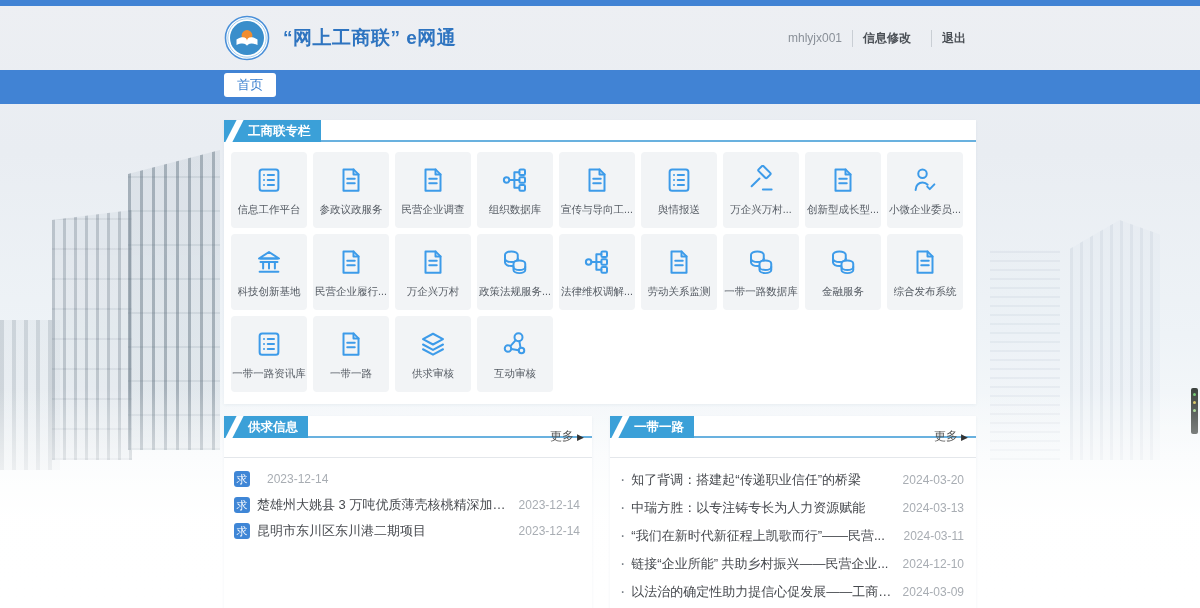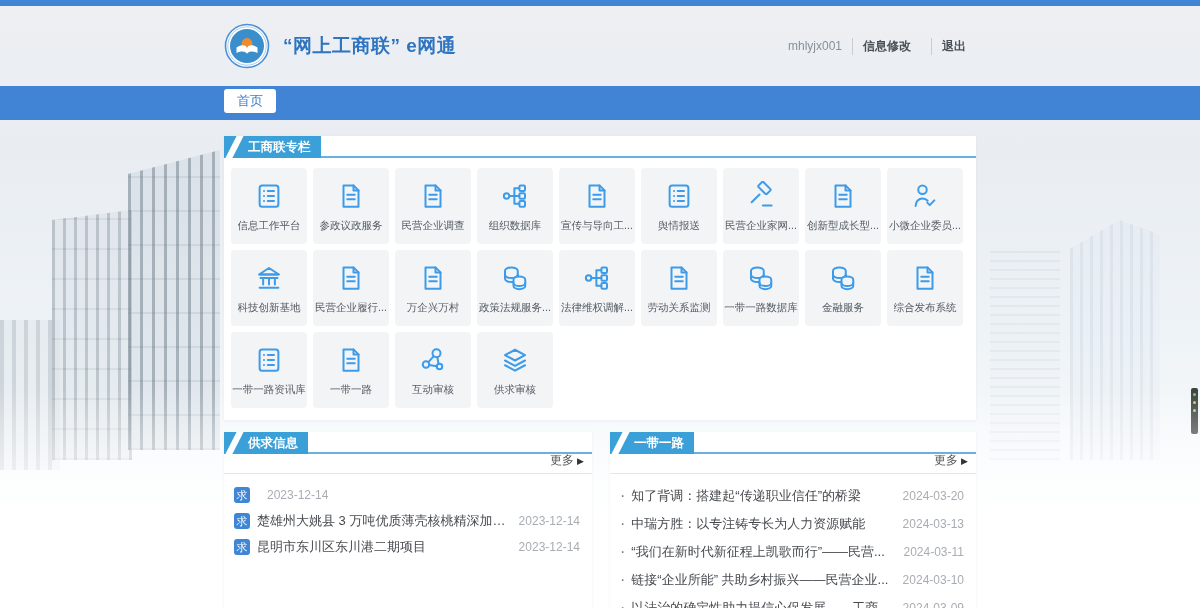--- a/index.html
+++ b/index.html
@@ -31,42 +31,42 @@
   .fog { position:absolute; left:0; bottom:0; width:100%; height:220px; pointer-events:none;
     background:linear-gradient(180deg,rgba(255,255,255,0) 0%,rgba(255,255,255,.92) 60%,#fff 100%); }
   .traffic-light { position:absolute; right:2px; top:388px; width:7px; height:46px; border-radius:2px;
     background:#3c423e; pointer-events:none; }
   .traffic-light i { display:block; width:3px; height:3px; border-radius:50%; margin:5px auto 0; }
   .tl-g{ background:#6fc96f; } .tl-y{ background:#d8c35a; } .tl-g2{ background:#9fd58a; }
 
   
   .wrap { width:752px; margin:0 auto; position:relative; }
   .topbar { position:relative; height:6px; background:#4183d4; }
-  .header { position:relative; height:80px; }
+  .header { position:relative; height:64px; }
   .header .wrap { display:flex; align-items:center; height:100%; }
   .logo { width:46px; height:46px; flex:none; }
   .site-title { margin-left:13px; font-size:19px; font-weight:bold; color:#2e74c0; letter-spacing:.5px; }
   .user-box { margin-left:auto; display:flex; align-items:center; font-size:12px; }
   .user-name { color:#8a9098; }
   .user-link { color:#4a4f55; font-weight:bold; padding:0 10px; border-left:1px solid #c9ced4; margin-left:10px; cursor:pointer; }
   .user-link:first-of-type { margin-left:12px; }
 
   .nav { position:relative; height:34px; background:#4183d4; }
   .nav .wrap { height:100%; }
   .nav-tab { display:inline-block; margin-top:3px; background:#fff; border-radius:3px;
     padding:3px 13px; font-size:13px; color:#3c80cf; cursor:pointer; }
 
   .content { position:relative; }
   .panel { background:#fff; box-shadow:0 1px 3px rgba(40,70,110,.06); }
   .panel-head { position:relative; height:22px; border-bottom:2px solid #69b1df; }
   .title-block { position:absolute; left:0; top:0; height:22px; background:#3ba0d8; color:#fff;
     font-size:12.5px; font-weight:bold; line-height:22px; padding:0 10px 0 24px; overflow:hidden; }
   .title-block::before { content:""; position:absolute; left:7px; top:-3px; width:7px; height:28px;
     background:#fff; transform:skewX(-27deg); }
-  .more { position:absolute; right:8px; top:20px; font-size:12px; color:#555; cursor:pointer;text-align:right; }
+  .more { position:absolute; right:8px; top:12px; font-size:12px; color:#555; cursor:pointer;text-align:right; }
   .more .arrow { font-size:9px; margin-left:3px; color:#333; }
 
   .panel-services { margin-top:16px; }
   .svc-grid { display:flex; flex-wrap:wrap; gap:6px; padding:10px 7px 12px; }
   .svc { width:76px; height:76px; background:#f2f4f6; border-radius:4px; cursor:pointer;
     display:flex; flex-direction:column; align-items:center; justify-content:center; gap:7px; }
   .svc-icon { width:32px; height:32px; display:flex; align-items:center; justify-content:center; }
   .svc-icon svg { width:30px; height:30px; }
   .svc-label { font-size:10.5px; color:#555b63; white-space:nowrap; max-width:74px; overflow:hidden; }
 
@@ -204,21 +204,21 @@
     <span class="svc-label">舆情报送</span>
   </div>
         <div class="svc">
     <span class="svc-icon">
             <svg viewBox="0 0 24 24" fill="none" stroke="#3d9be9" stroke-width="1.6" stroke-linecap="round" stroke-linejoin="round">
               <rect x="10" y="2.8" width="9.5" height="5.6" rx="1" transform="rotate(45 14.75 5.6)"></rect>
               <path d="M10.8 10.8L4.5 17"></path>
               <path d="M13.5 19.5h7"></path>
             </svg>
           </span>
-    <span class="svc-label">民营企业家网...</span>
+    <span class="svc-label">万企兴万村...</span>
   </div>
         <div class="svc">
     <span class="svc-icon">
             <svg viewBox="0 0 24 24" fill="none" stroke="#3d9be9" stroke-width="1.6" stroke-linecap="round" stroke-linejoin="round">
               <path d="M6 3.5h8l4 4v13H6z"></path>
               <path d="M14 3.5v4h4"></path>
               <path d="M9 11h6M9 14.5h6"></path>
             </svg>
           </span>
     <span class="svc-label">创新型成长型...</span>
@@ -345,37 +345,37 @@
               <path d="M6 3.5h8l4 4v13H6z"></path>
               <path d="M14 3.5v4h4"></path>
               <path d="M9 11h6M9 14.5h6"></path>
             </svg>
           </span>
     <span class="svc-label">一带一路</span>
   </div>
         <div class="svc">
     <span class="svc-icon">
             <svg viewBox="0 0 24 24" fill="none" stroke="#3d9be9" stroke-width="1.6" stroke-linecap="round" stroke-linejoin="round">
+              <path d="M12 3.8l8 4.3-8 4.3-8-4.3z"></path>
+              <path d="M4 12.4l8 4.3 8-4.3"></path>
+              <path d="M4 16.2l8 4.3 8-4.3"></path>
+            </svg>
+          </span>
+    <span class="svc-label">供求审核</span>
+  </div>
+        <div class="svc">
+    <span class="svc-icon">
+            <svg viewBox="0 0 24 24" fill="none" stroke="#3d9be9" stroke-width="1.6" stroke-linecap="round" stroke-linejoin="round">
               <circle cx="14.8" cy="6.6" r="3.2"></circle>
               <circle cx="6.4" cy="15.6" r="2.6"></circle>
               <circle cx="17.2" cy="17.2" r="2.2"></circle>
               <path d="M12.6 8.9l-4.1 4.6M15.5 9.7l.9 5.4M9 16l5.9 1"></path>
             </svg>
           </span>
     <span class="svc-label">互动审核</span>
-  </div>
-        <div class="svc">
-    <span class="svc-icon">
-            <svg viewBox="0 0 24 24" fill="none" stroke="#3d9be9" stroke-width="1.6" stroke-linecap="round" stroke-linejoin="round">
-              <path d="M12 3.8l8 4.3-8 4.3-8-4.3z"></path>
-              <path d="M4 12.4l8 4.3 8-4.3"></path>
-              <path d="M4 16.2l8 4.3 8-4.3"></path>
-            </svg>
-          </span>
-    <span class="svc-label">供求审核</span>
   </div>
       </div>
   </div>
 
   <div class="bottom">
     <div class="panel panel-sd">
       <div class="panel-head">
         <span class="title-block">供求信息</span>
         <span class="more">
           <span>更多</span><span class="arrow">▶</span>
@@ -430,21 +430,21 @@
     <span class="row-date">2024-03-13</span>
   </div>
           <div class="row">
     <span class="bullet">·</span>
     <span class="row-title">“我们在新时代新征程上凯歌而行”——民营...</span>
     <span class="row-date">2024-03-11</span>
   </div>
           <div class="row">
     <span class="bullet">·</span>
     <span class="row-title">链接“企业所能” 共助乡村振兴——民营企业...</span>
-    <span class="row-date">2024-03-10</span>
+    <span class="row-date">2024-12-10</span>
   </div>
           <div class="row">
     <span class="bullet">·</span>
     <span class="row-title">以法治的确定性助力提信心促发展——工商联...</span>
     <span class="row-date">2024-03-09</span>
   </div>
         </div>
     </div>
   </div>
 

